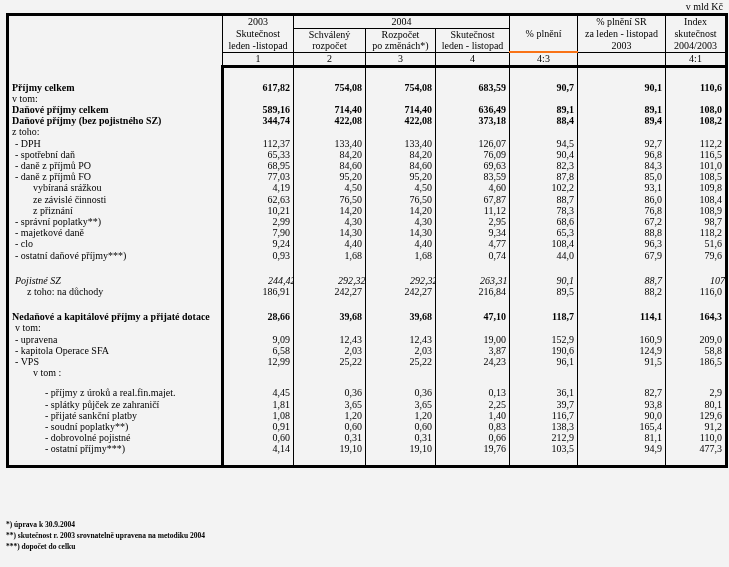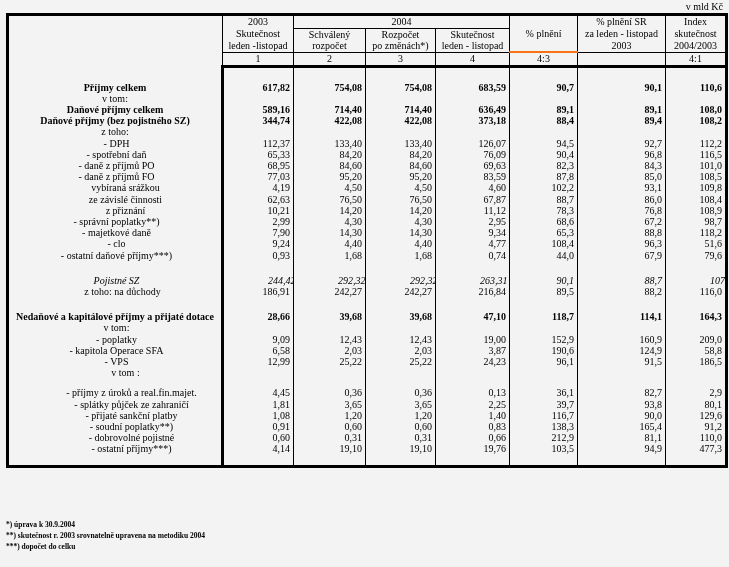--- a/index.html
+++ b/index.html
@@ -12,21 +12,21 @@
     position:absolute; left:6px; top:13px; width:719px;
     border-collapse:collapse; table-layout:fixed;
     border:3px solid #000;
   }
   table.main td { padding:0 3px; line-height:11.2px; height:11.2px; white-space:nowrap; overflow:hidden; }
   table.main thead td { text-align:center; border-left:1px solid #000; line-height:11.5px;margin-left:40px; }
   table.main thead td.first { border-left:none; }
   .hb { border-bottom:1px solid #000; }
   .hb3 { border-bottom:3px solid #000; }
   table.main tbody td { border-left:1px solid #000; text-align:right; }
-  table.main tbody td.lbl { border-left:none; text-align:center; }
+  table.main tbody td.lbl { border-left:none; text-align:left; }
   td.sep { border-left:3px solid #000 !important;margin-left:10px; }
   tr.bold td { font-weight:bold; }
   tr.ital td { font-style:italic;padding-left:44px; }
   tr.gap td { height:9px; line-height:9px; }
   tr.gaplg td { height:14px; line-height:14px; }
   tr.lastpad td { height:10px; }
   .ind1 { padding-left:6px !important; }
   .ind2 { padding-left:18px !important; }
   .ind3 { padding-left:24px !important; }
   .ind4 { padding-left:36px !important; }
@@ -308,21 +308,21 @@
         <td class="lbl ind1">v tom:</td>
         <td class="sep"></td>
         <td></td>
         <td></td>
         <td></td>
         <td></td>
         <td></td>
         <td></td>
       </tr>
       <tr>
-        <td class="lbl ind1">- poplatky</td>
+        <td class="lbl ind1">- upravena</td>
         <td class="sep">9,09</td>
         <td>12,43</td>
         <td>12,43</td>
         <td>19,00</td>
         <td>152,9</td>
         <td>160,9</td>
         <td>209,0</td>
       </tr>
       <tr>
         <td class="lbl ind1">- kapitola Operace SFA</td>

